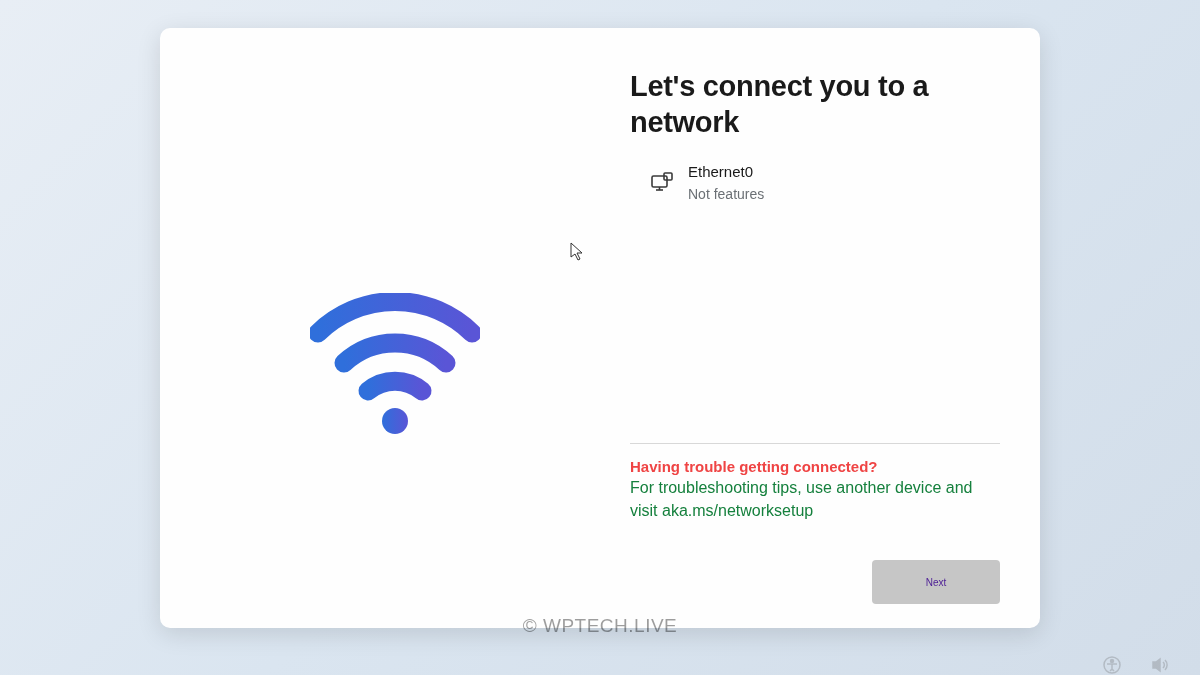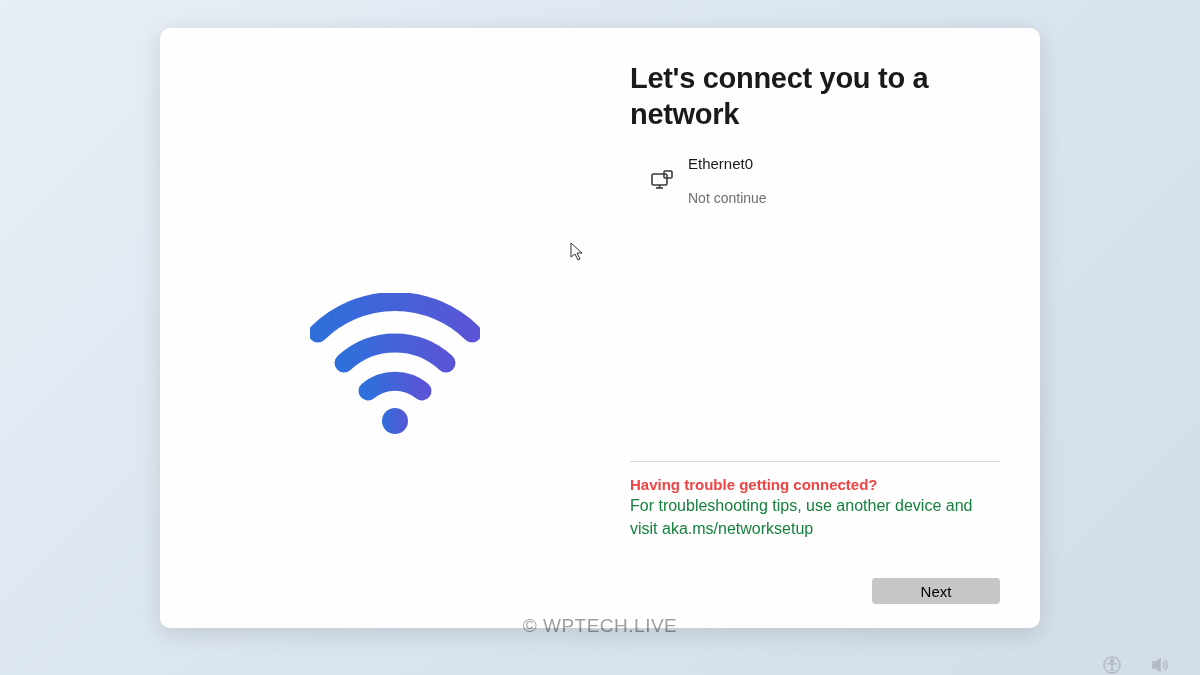--- a/index.html
+++ b/index.html
@@ -37,21 +37,21 @@
     }
     .wifi-icon-wrap {
       width: 170px;
       height: 170px;
       display: flex;
       align-items: center;
       justify-content: center;
     }
     .right-panel {
       flex: 1;
-      padding: 32px 40px 24px 0;
+      padding: 40px 40px 24px 0;
       display: flex;
       flex-direction: column;
     }
     .title {
       font-size: 29px;
       font-weight: 600;
       color: #1a1a1a;
       line-height: 1.25;
       margin-bottom: 18px;
       letter-spacing: -0.3px;
@@ -70,21 +70,21 @@
       cursor: pointer;
     }
     .network-icon {
       width: 24px;
       height: 24px;
       flex-shrink: 0;
     }
     .network-info {
       display: flex;
       flex-direction: column;
-      gap: 18px;
+      gap: 6px;
     }
     .network-name {
       font-size: 15px;
       color: #1a1a1a;
       font-weight: 400;
     }
     .network-status {
       font-size: 14px;
       color: #6b7075;
     }
@@ -107,26 +107,26 @@
       color: #15803d;
       line-height: 1.4;
     }
     .button-row {
       display: flex;
       justify-content: flex-end;
       margin-top: 38px;
     }
     .next-btn {
       width: 128px;
-      height: 26px;
+      height: 44px;
       background: #c6c6c6;
-      color: #000000;
+      color: #4c1d95;
       border: none;
       border-radius: 4px;
-      font-size: 15px;
+      font-size: 10px;
       font-weight: 400;
       cursor: not-allowed;
     }
     .watermark {
       position: absolute;
       bottom: 38px;
       left: 50%;
       transform: translateX(-50%);
       font-size: 19px;
       font-weight: 400;
@@ -181,21 +181,21 @@
       <span class="network-icon">
         <svg viewBox="0 0 24 24" width="24" height="24" fill="none" stroke="#3a3a3a" stroke-width="1.6">
           <rect x="2" y="6" width="15" height="11" rx="1.5"></rect>
           <rect x="14" y="3" width="8" height="7" rx="1"></rect>
           <line x1="6" y1="20" x2="13" y2="20"></line>
           <line x1="9.5" y1="17" x2="9.5" y2="20"></line>
         </svg>
       </span>
       <div class="network-info">
         <span class="network-name">Ethernet0</span>
-        <span class="network-status">Not continue</span>
+        <span class="network-status">Not features</span>
       </div>
     </div>
 
     <div class="spacer"></div>
 
     <hr class="divider">
     <div>
       <div class="help-title">Having trouble getting connected?</div>
       <div class="help-text">For troubleshooting tips, use another device and visit aka.ms/networksetup</div>
     </div>

